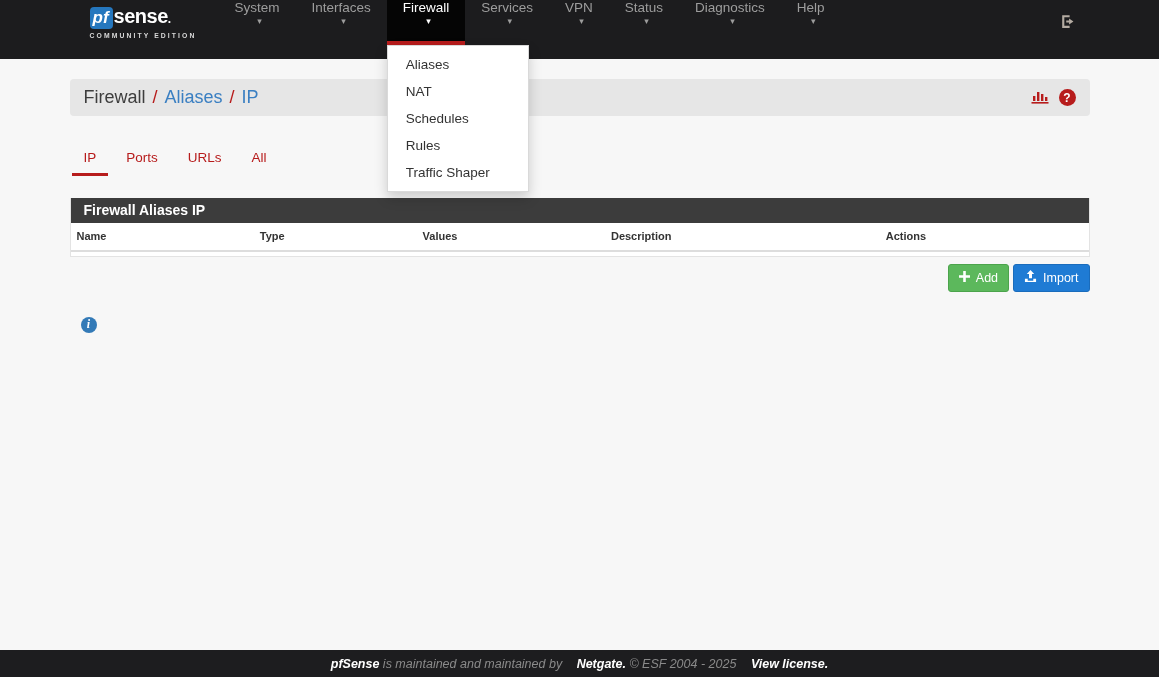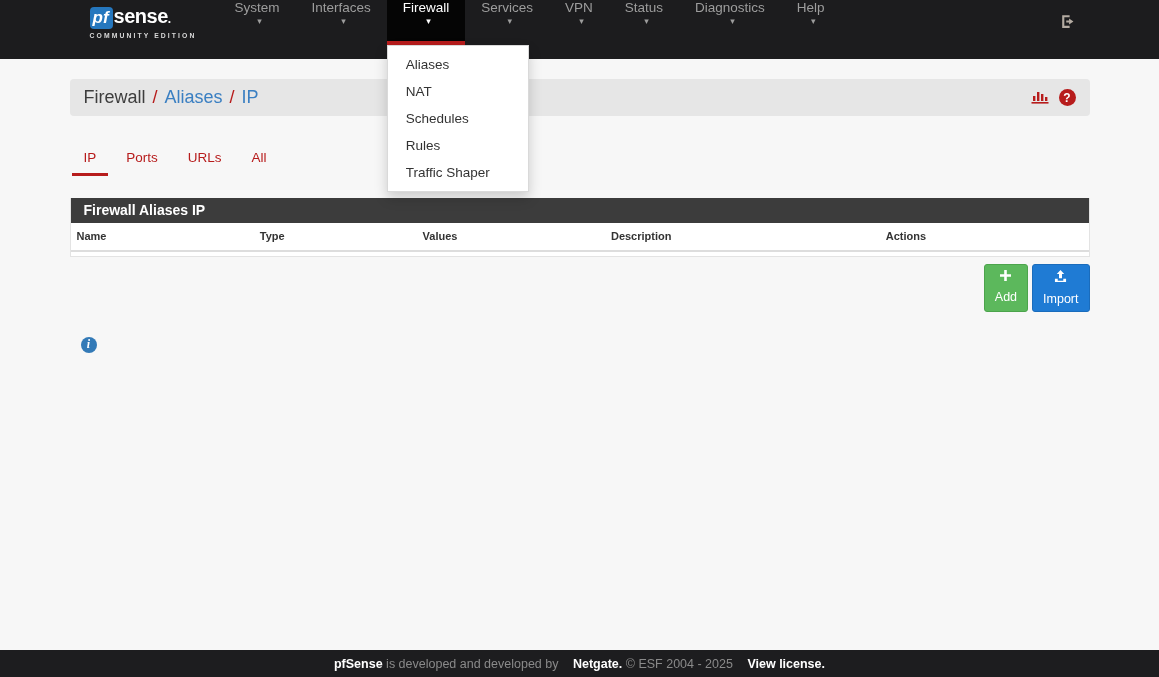--- a/index.html
+++ b/index.html
@@ -203,21 +203,20 @@
     display: inline-flex;
     align-items: center;
     gap: 6px;
     border: 1px solid transparent;
     border-radius: 3px;
     color: #ffffff;
     font-size: 12.5px;
     padding: 5px 10px;
     cursor: pointer;
     font-family: inherit;
-    flex-direction: column;
   }
   .btn-add { background: var(--add-green, #5cb85c); border-color: #4ca44c; }
   .btn-import { background: var(--import-blue, #1f7bd4); border-color: #1a6cbc; }
 
   
   .info-row { margin-top: 22px; padding-left: 11px; }
   .info-circle {
     width: 16px; height: 16px;
     background: var(--info-blue, #337ab7);
     border-radius: 50%;
@@ -236,20 +235,21 @@
     position: fixed;
     left: 0; right: 0; bottom: 0;
     height: 27px;
     background: var(--footer-bg, #1d1d1f);
     display: flex;
     align-items: center;
     justify-content: center;
     font-size: 12.5px;
     color: var(--footer-muted, #8a8a8a);
     white-space: pre;
+    font-style: italic;
   }
   .footer .f-strong { color: #ffffff; font-weight: bold; }
   .footer a.f-link { color: #ffffff; text-decoration: none; cursor: pointer; font-weight: bold; padding-left: 11px; }
 </style>
 </head>
 <body>
 
 <nav class="navbar">
   <div class="navbar-inner">
     <div class="brand">
@@ -425,14 +425,14 @@
     </button>
   </div>
 
   <div class="info-row">
     <button class="info-circle">i</button>
   </div>
 
 </div>
 
 <footer class="footer">
-  <span class="f-strong">pfSense</span><span> is developed and developed by </span><a class="f-link">Netgate.</a><span> © ESF 2004 - 2025 </span><a class="f-link">View license.</a>
+  <span class="f-strong">pfSense</span><span> is maintained and maintained by </span><a class="f-link">Netgate.</a><span> © ESF 2004 - 2025 </span><a class="f-link">View license.</a>
 </footer>
 
 </body></html>

